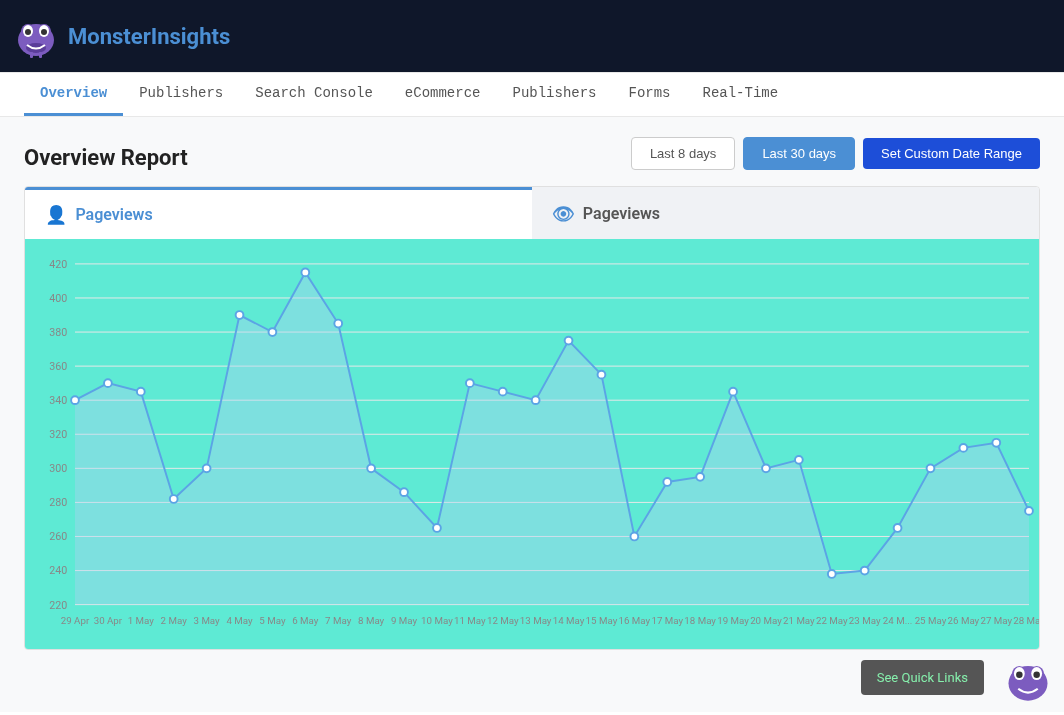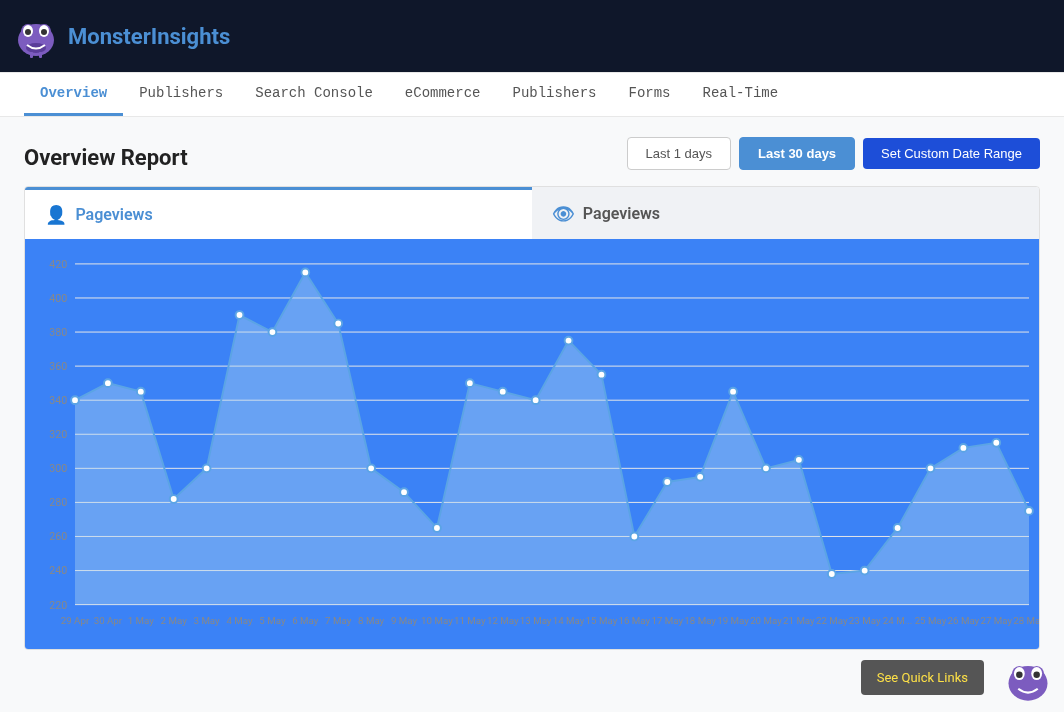--- a/index.html
+++ b/index.html
@@ -88,21 +88,21 @@
       background: #fff;
       border-radius: 4px;
       font-size: 13px;
       cursor: pointer;
       color: #555;
     }
     .date-btn.active {
       background: #4b8fd4;
       color: #fff;
       border-color: #4b8fd4;
-      font-weight: 700;
+      font-weight: 400;
     }
     .custom-date-btn {
       padding: 8px 18px;
       background: #1d4ed8;
       color: #fff;
       border: none;
       border-radius: 4px;
       font-size: 13px;
       cursor: pointer;
     }
@@ -138,21 +138,21 @@
     }
     .chart-tab .tab-icon {
       font-size: 18px;
       color: #4b8fd4;
     }
 
     
     .chart-area {
       padding: 10px 10px 10px 50px;
       position: relative;
-      background: #3b82f6;
+      background: #5eead4;
       text-decoration: underline;
     }
     svg.line-chart {
       display: block;
       width: 100%;
       overflow: visible;
     }
     .y-axis-label {
       font-size: 11px;
       fill: #888;
@@ -178,21 +178,21 @@
       stroke: #5ba4e5;
       stroke-width: 2;
     }
 
     
     .quick-links-btn {
       position: fixed;
       bottom: 20px;
       right: 80px;
       background: #555;
-      color: #fde047;
+      color: #86efac;
       padding: 10px 16px;
       border-radius: 4px;
       font-size: 13px;
       cursor: pointer;
     }
     .monster-corner {
       position: fixed;
       bottom: 10px;
       right: 10px;
       width: 52px;
@@ -232,21 +232,21 @@
   <a class="nav-item">Publishers</a>
   <a class="nav-item">Forms</a>
   <a class="nav-item">Real-Time</a>
 </nav>
 
 <div class="main">
 
   <div class="overview-header">
     <h1 class="overview-title">Overview Report</h1>
     <div class="date-range-controls">
-      <button class="date-btn">Last 1 days</button>
+      <button class="date-btn">Last 8 days</button>
       <button class="date-btn active">Last 30 days</button>
       <button class="custom-date-btn">Set Custom Date Range</button>
     </div>
   </div>
 
   <div class="chart-container">
 
     <div class="chart-tabs">
       <div class="chart-tab active">
         <span class="tab-icon">👤</span>

